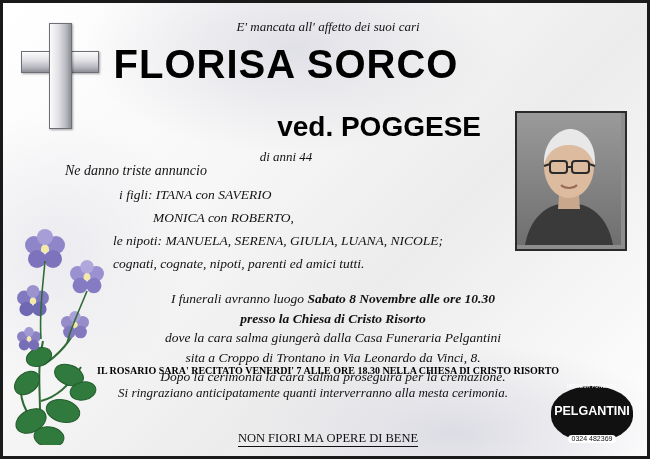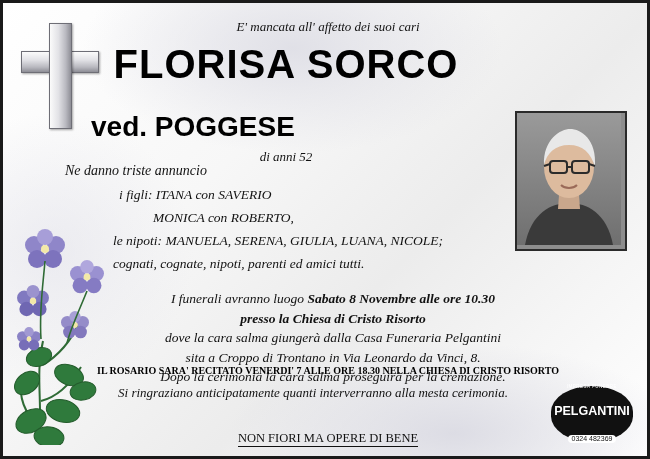--- a/index.html
+++ b/index.html
@@ -108,21 +108,21 @@
     font-size: 40px;
     letter-spacing: 1px;
     color: #000;
     line-height: 1.05;
   }
   .name2 {
     position: absolute;
     top: 108px;
     left: 88px;
     width: 390px;
-    text-align: left;
+    text-align: right;
     font-family: "Liberation Sans", sans-serif;
     font-weight: bold;
     font-size: 28px;
     color: #000;
   }
   .age {
     position: absolute;
     top: 146px;
     left: 88px;
     width: 390px;
@@ -343,21 +343,21 @@
         <path d="M72 51 L78 53"></path>
       </g>
 
       <path d="M44 72 C 48 76, 56 76, 60 72" stroke="#9a6a58" stroke-width="2" fill="none"></path>
     </svg>
   </div>
 
   <div class="lead">E' mancata all' affetto dei suoi cari</div>
   <div class="name">FLORISA SORCO</div>
   <div class="name2">ved. POGGESE</div>
-  <div class="age">di anni 52</div>
+  <div class="age">di anni 44</div>
 
   <div class="announce">Ne danno triste annuncio</div>
 
   <div class="relatives">
     <div class="rel-indent-1">i figli: ITANA con SAVERIO</div>
     <div class="rel-indent-3">MONICA con ROBERTO,</div>
     <div class="rel-indent-4">le nipoti: MANUELA, SERENA, GIULIA, LUANA, NICOLE;</div>
     <div class="rel-indent-5">cognati, cognate, nipoti, parenti ed amici tutti.</div>
   </div>
 

